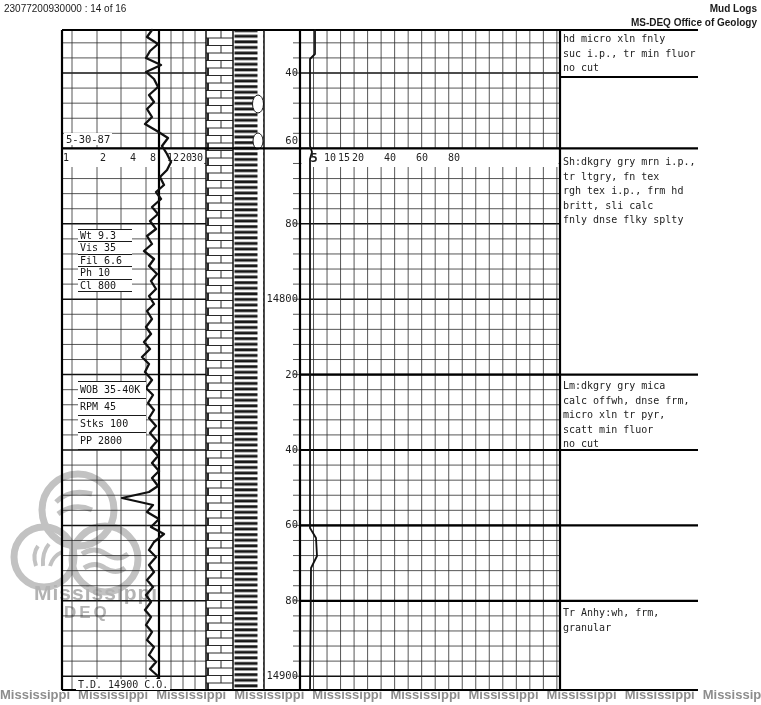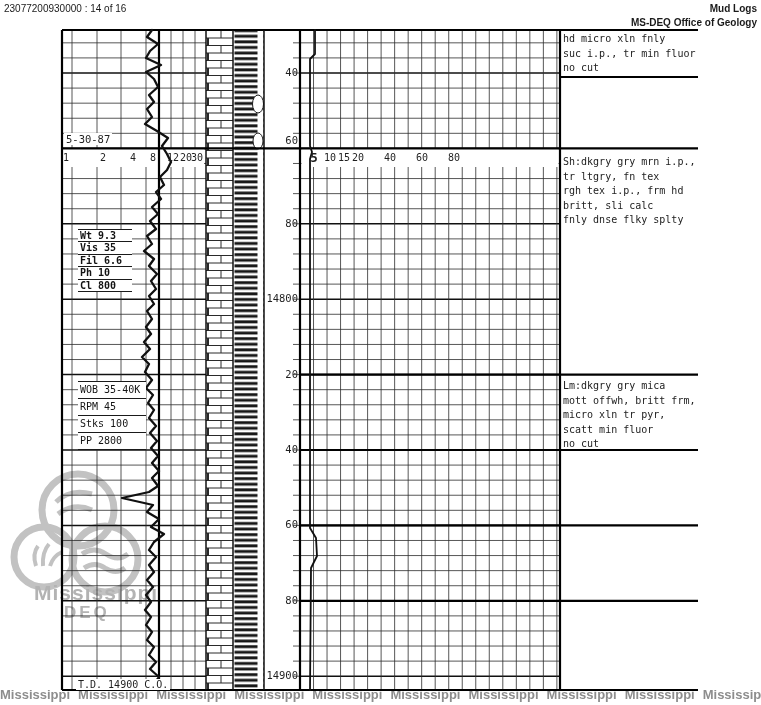--- a/index.html
+++ b/index.html
@@ -14,21 +14,21 @@
   
   .mono{font-family:"DejaVu Sans Mono","Liberation Mono",monospace;color:#1f1f1f;}
   .ann{left:563px;width:146px;font-family:"DejaVu Sans Mono","Liberation Mono",monospace;
        font-size:10px;line-height:14.6px;color:#222;white-space:nowrap;}
   .depth-lbl{left:258px;width:40px;text-align:right;font-size:10.5px;line-height:13px;}
   .scale-lbl{top:151px;font-size:10px;line-height:14px;transform:translateX(-50%);}
   .scale-lbl.big{font-weight:bold;font-size:12.5px;}
   .ptable{background:#fff;border-top:1.4px solid #1a1a1a;}
   .prow{border-bottom:1.4px solid #1a1a1a;font-size:10px;padding-left:2px;
         font-family:"DejaVu Sans Mono","Liberation Mono",monospace;white-space:nowrap;}
-  .mud-row{height:11.4px;line-height:12px;font-weight:bold;}
+  .mud-row{height:11.4px;line-height:12px;}
   .drill-row{height:16px;line-height:15px;}
   .date-lbl{background:#fff;font-size:10.5px;padding:0 2px;}
   .td-note{background:#fff;font-size:10px;padding:0 2px;}
   
   .wm-text{color:#b3b3b3;font-weight:bold;letter-spacing:1px;white-space:nowrap;}
   .footer-row{
     left:0;top:687px;width:860px;display:flex;gap:8px;
     color:#8d8d8d;font-size:13px;font-weight:bold;white-space:nowrap;
   }
   svg{display:block;}
@@ -309,25 +309,29 @@
   </div>
   <div class="abs ann txt" style="top:155px">
     <div>Sh:dkgry gry mrn i.p.,</div>
     <div>tr ltgry, fn tex</div>
     <div>rgh tex i.p., frm hd</div>
     <div>britt, sli calc</div>
     <div>fnly dnse flky splty</div>
   </div>
   <div class="abs ann txt" style="top:379px">
     <div>Lm:dkgry gry mica</div>
-    <div>mott offwh, britt frm,</div>
+    <div>calc offwh, dnse frm,</div>
     <div>micro xln tr pyr,</div>
     <div>scatt min fluor</div>
     <div>no cut</div>
   </div>
+  <div class="abs ann txt" style="top:606px">
+    <div>Tr Anhy:wh, frm,</div>
+    <div>granular</div>
+  </div>
 
   <div class="abs wm-text" style="left:34px;top:581px;font-size:21px;z-index:1">Mississippi</div>
   <div class="abs wm-text" style="left:64px;top:603px;font-size:17px;letter-spacing:3px;z-index:1">DEQ</div>
 
   <div class="abs footer-row">
     <span>Mississippi</span>
     <span>Mississippi</span>
     <span>Mississippi</span>
     <span>Mississippi</span>
     <span>Mississippi</span>

